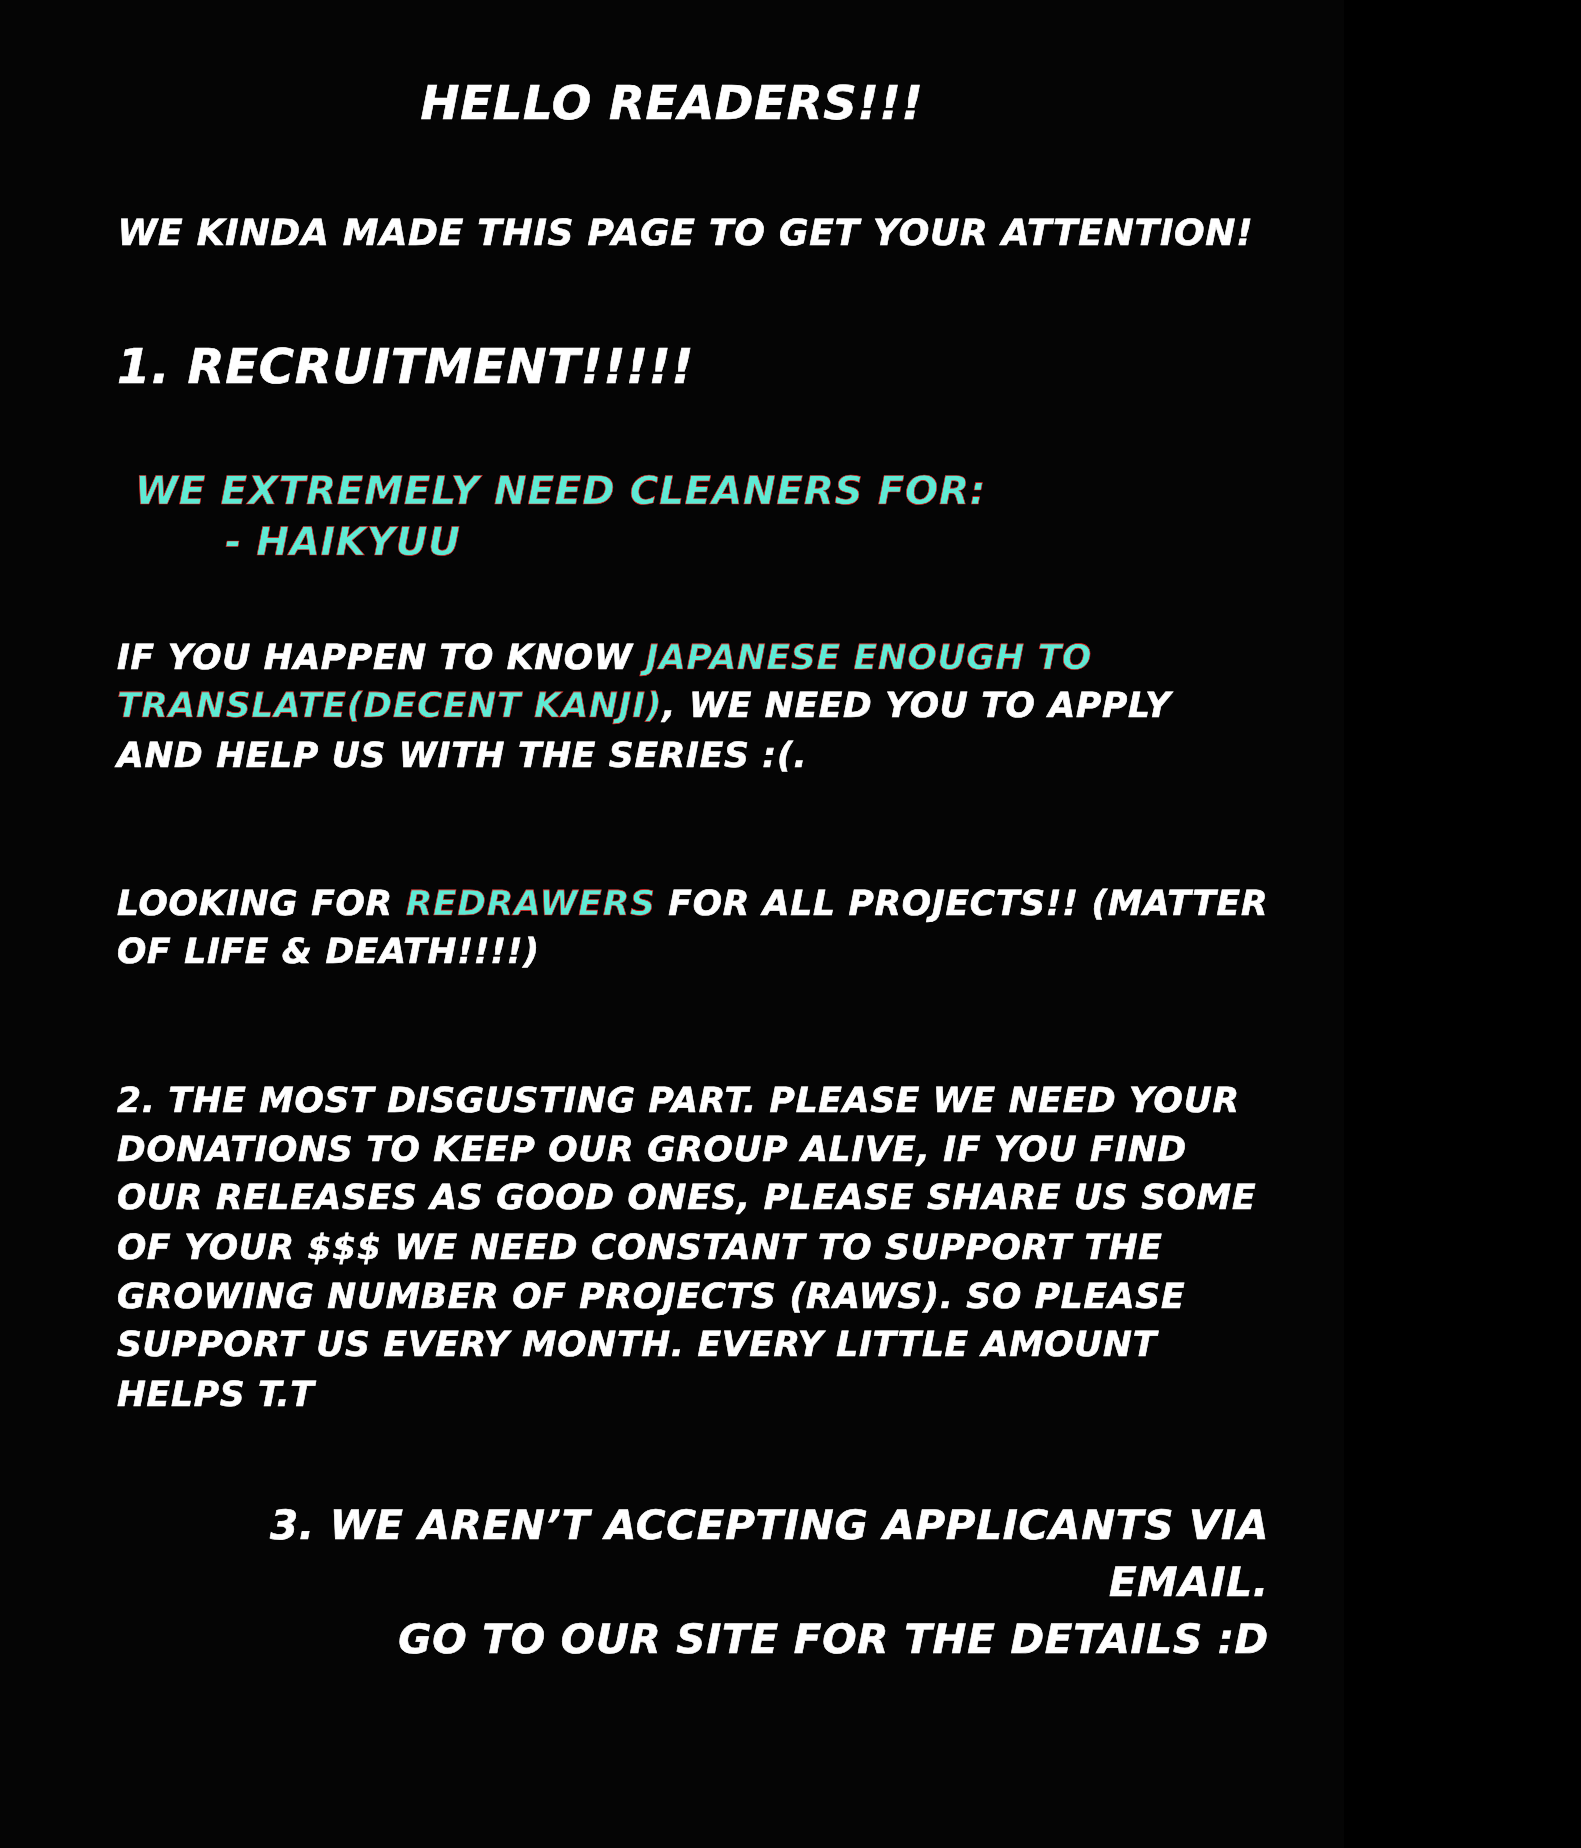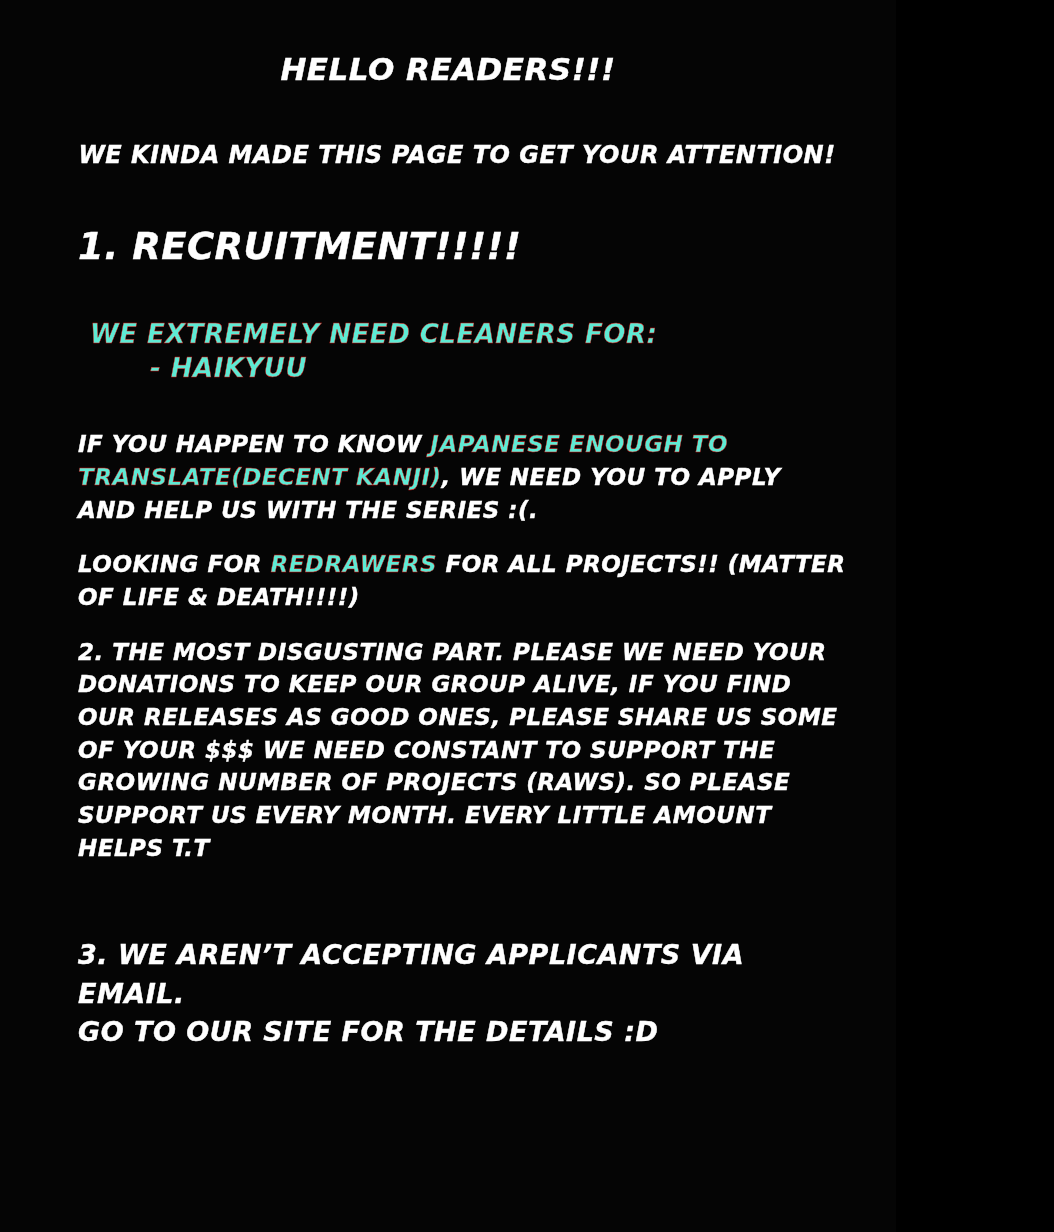--- a/index.html
+++ b/index.html
@@ -38,21 +38,21 @@
     padding-right: 28px;
   }
   .subtitle {
     text-align: center;
     font-size: 24px;
     line-height: 1.1;
     margin: 56px 0 0 0;
     padding-right: 10px;
   }
   .section-heading {
-    font-size: 37px;
+    font-size: 32px;
     margin: 58px 0 0 0;
     line-height: 1.15;
   }
   .red {
     color: #5eead4;
     -webkit-text-stroke: 0.4px #ee1111;
   }
   .need-line {
     font-size: 26px;
     margin: 50px 0 0 12px;
@@ -65,26 +65,27 @@
   }
   .para {
     font-size: 23px;
     line-height: 1.42;
     margin: 12px 0 0 0;
   }
   .para.gap {
     margin-top: 44px;
   }
   .para.gap-lg {
-    margin-top: 22px;
+    margin-top: 66px;
   }
   .block-3 {
     font-size: 27px;
     line-height: 1.42;
-    margin-top: 72px;
+    margin-top: 52px;
+    text-align: right;
   }
 </style>
 </head>
 <body>
 
 <div class="page">
 
   <div class="shout title">HELLO READERS!!!</div>
 
   <div class="shout subtitle">WE KINDA MADE THIS PAGE TO GET YOUR ATTENTION!</div>

